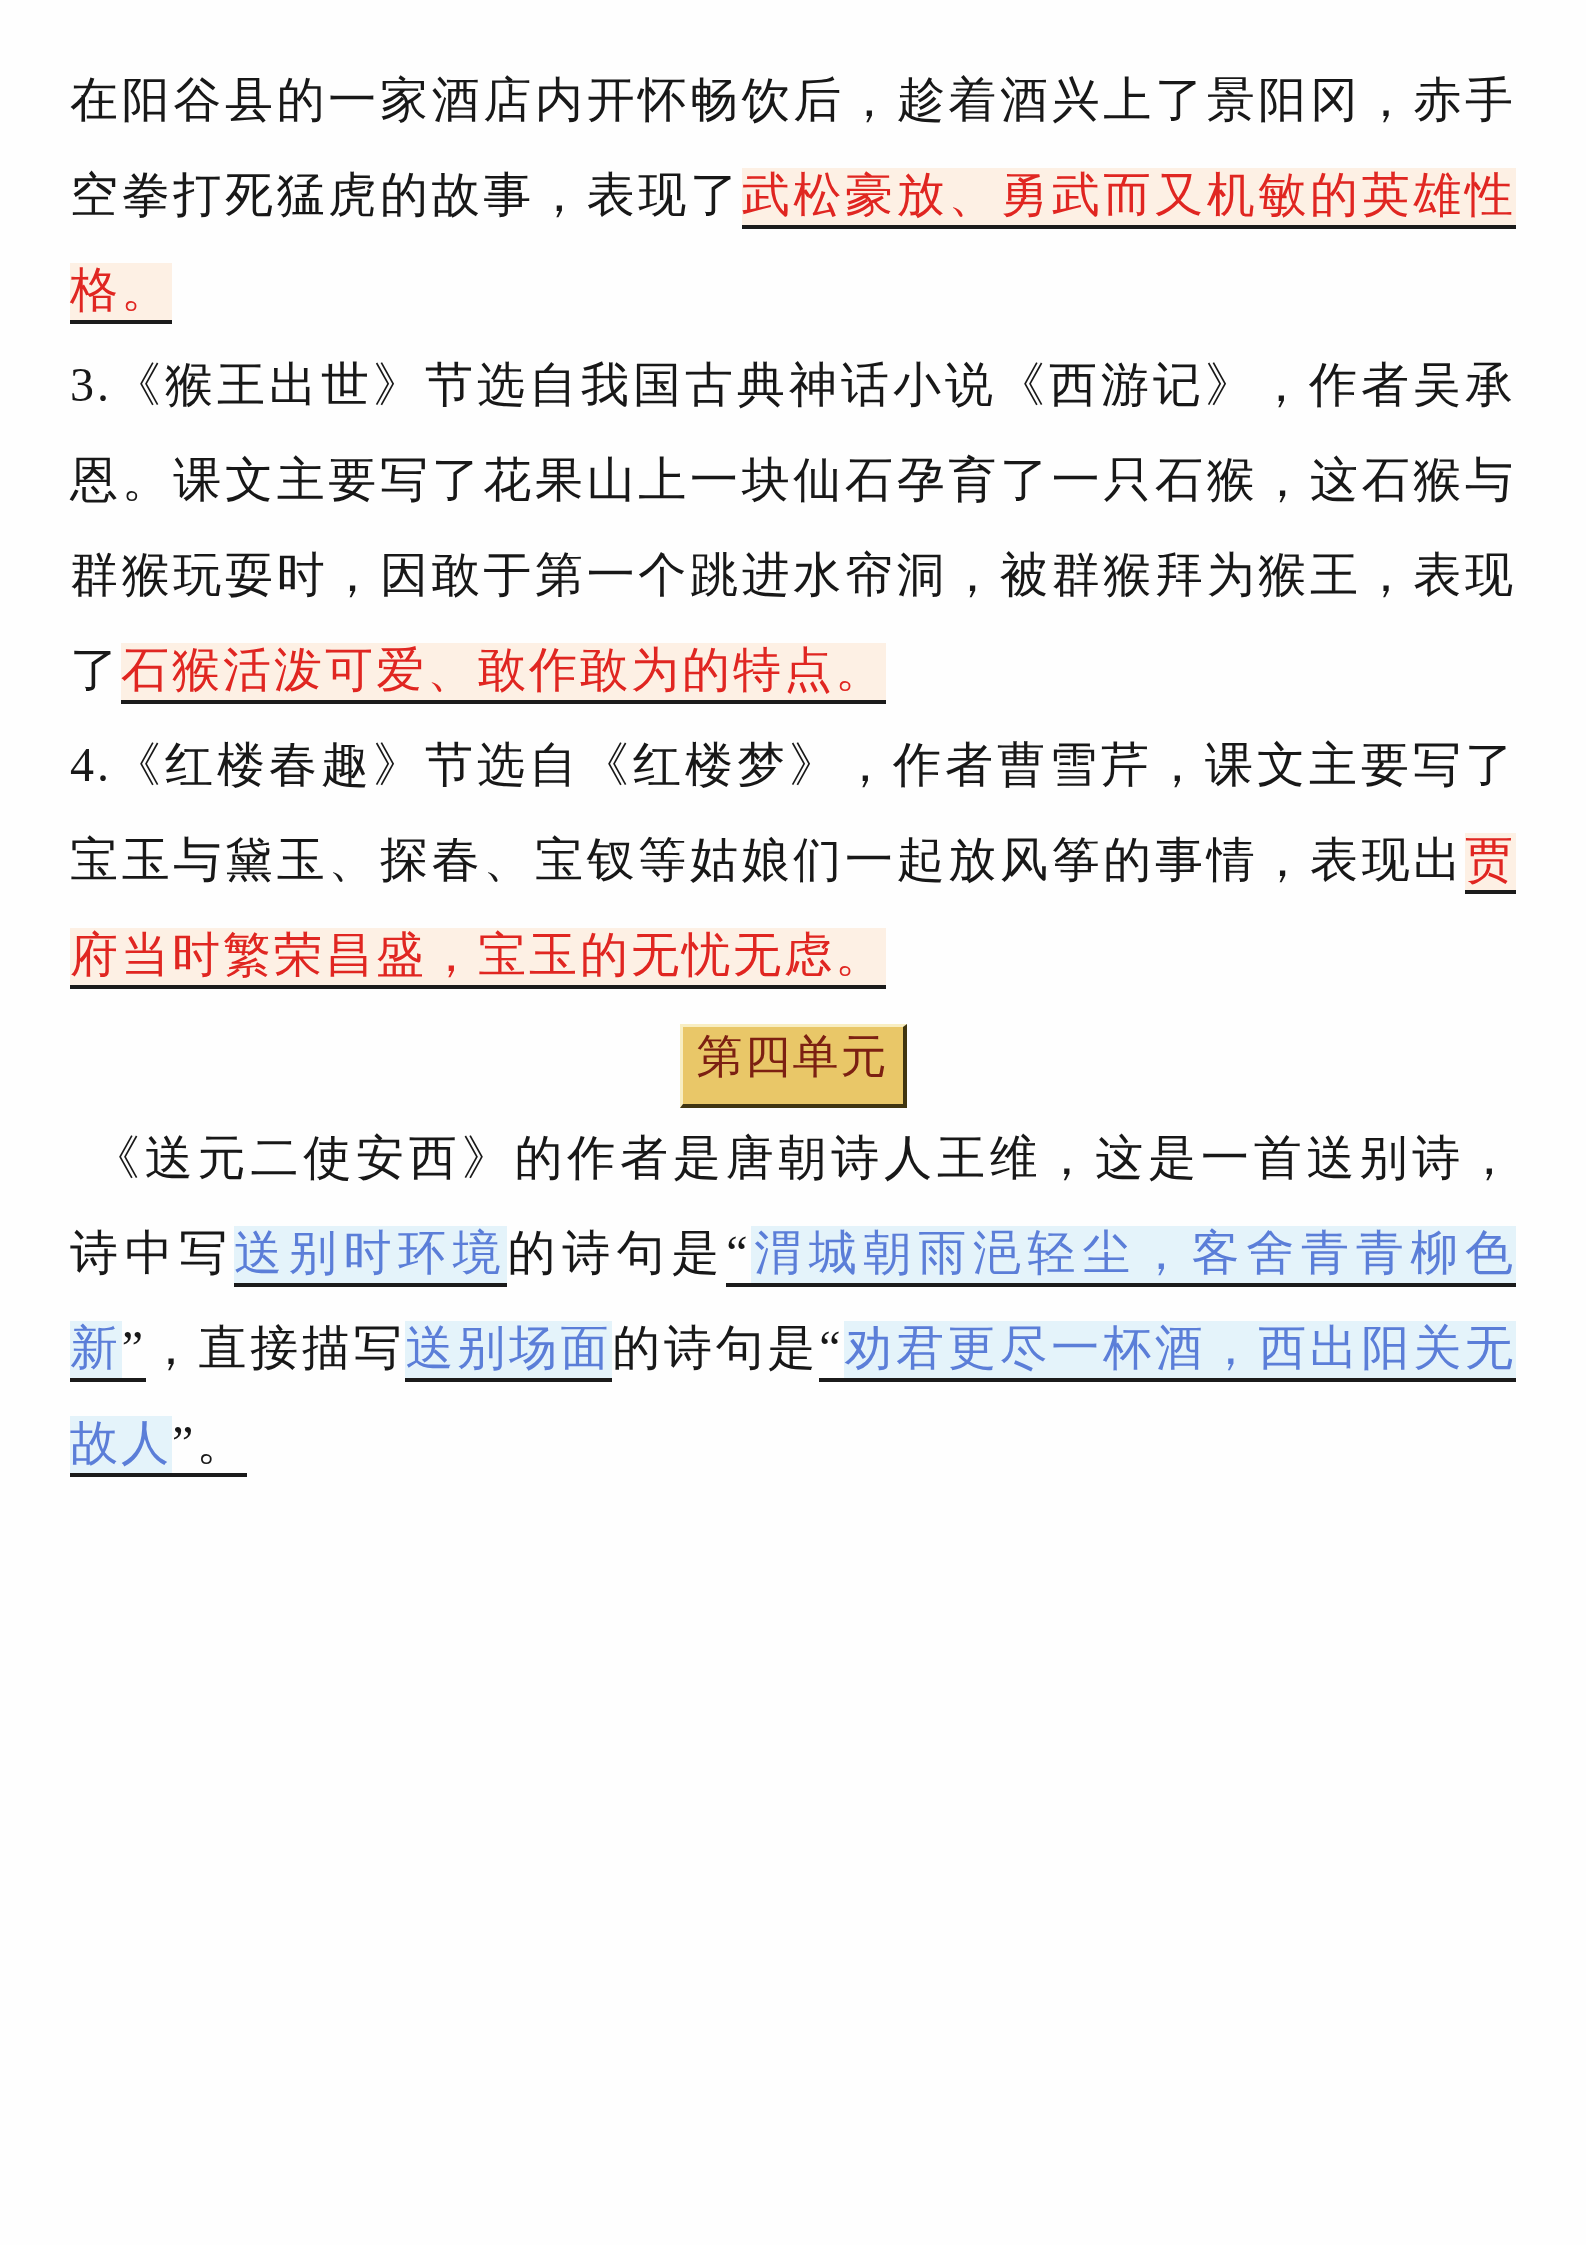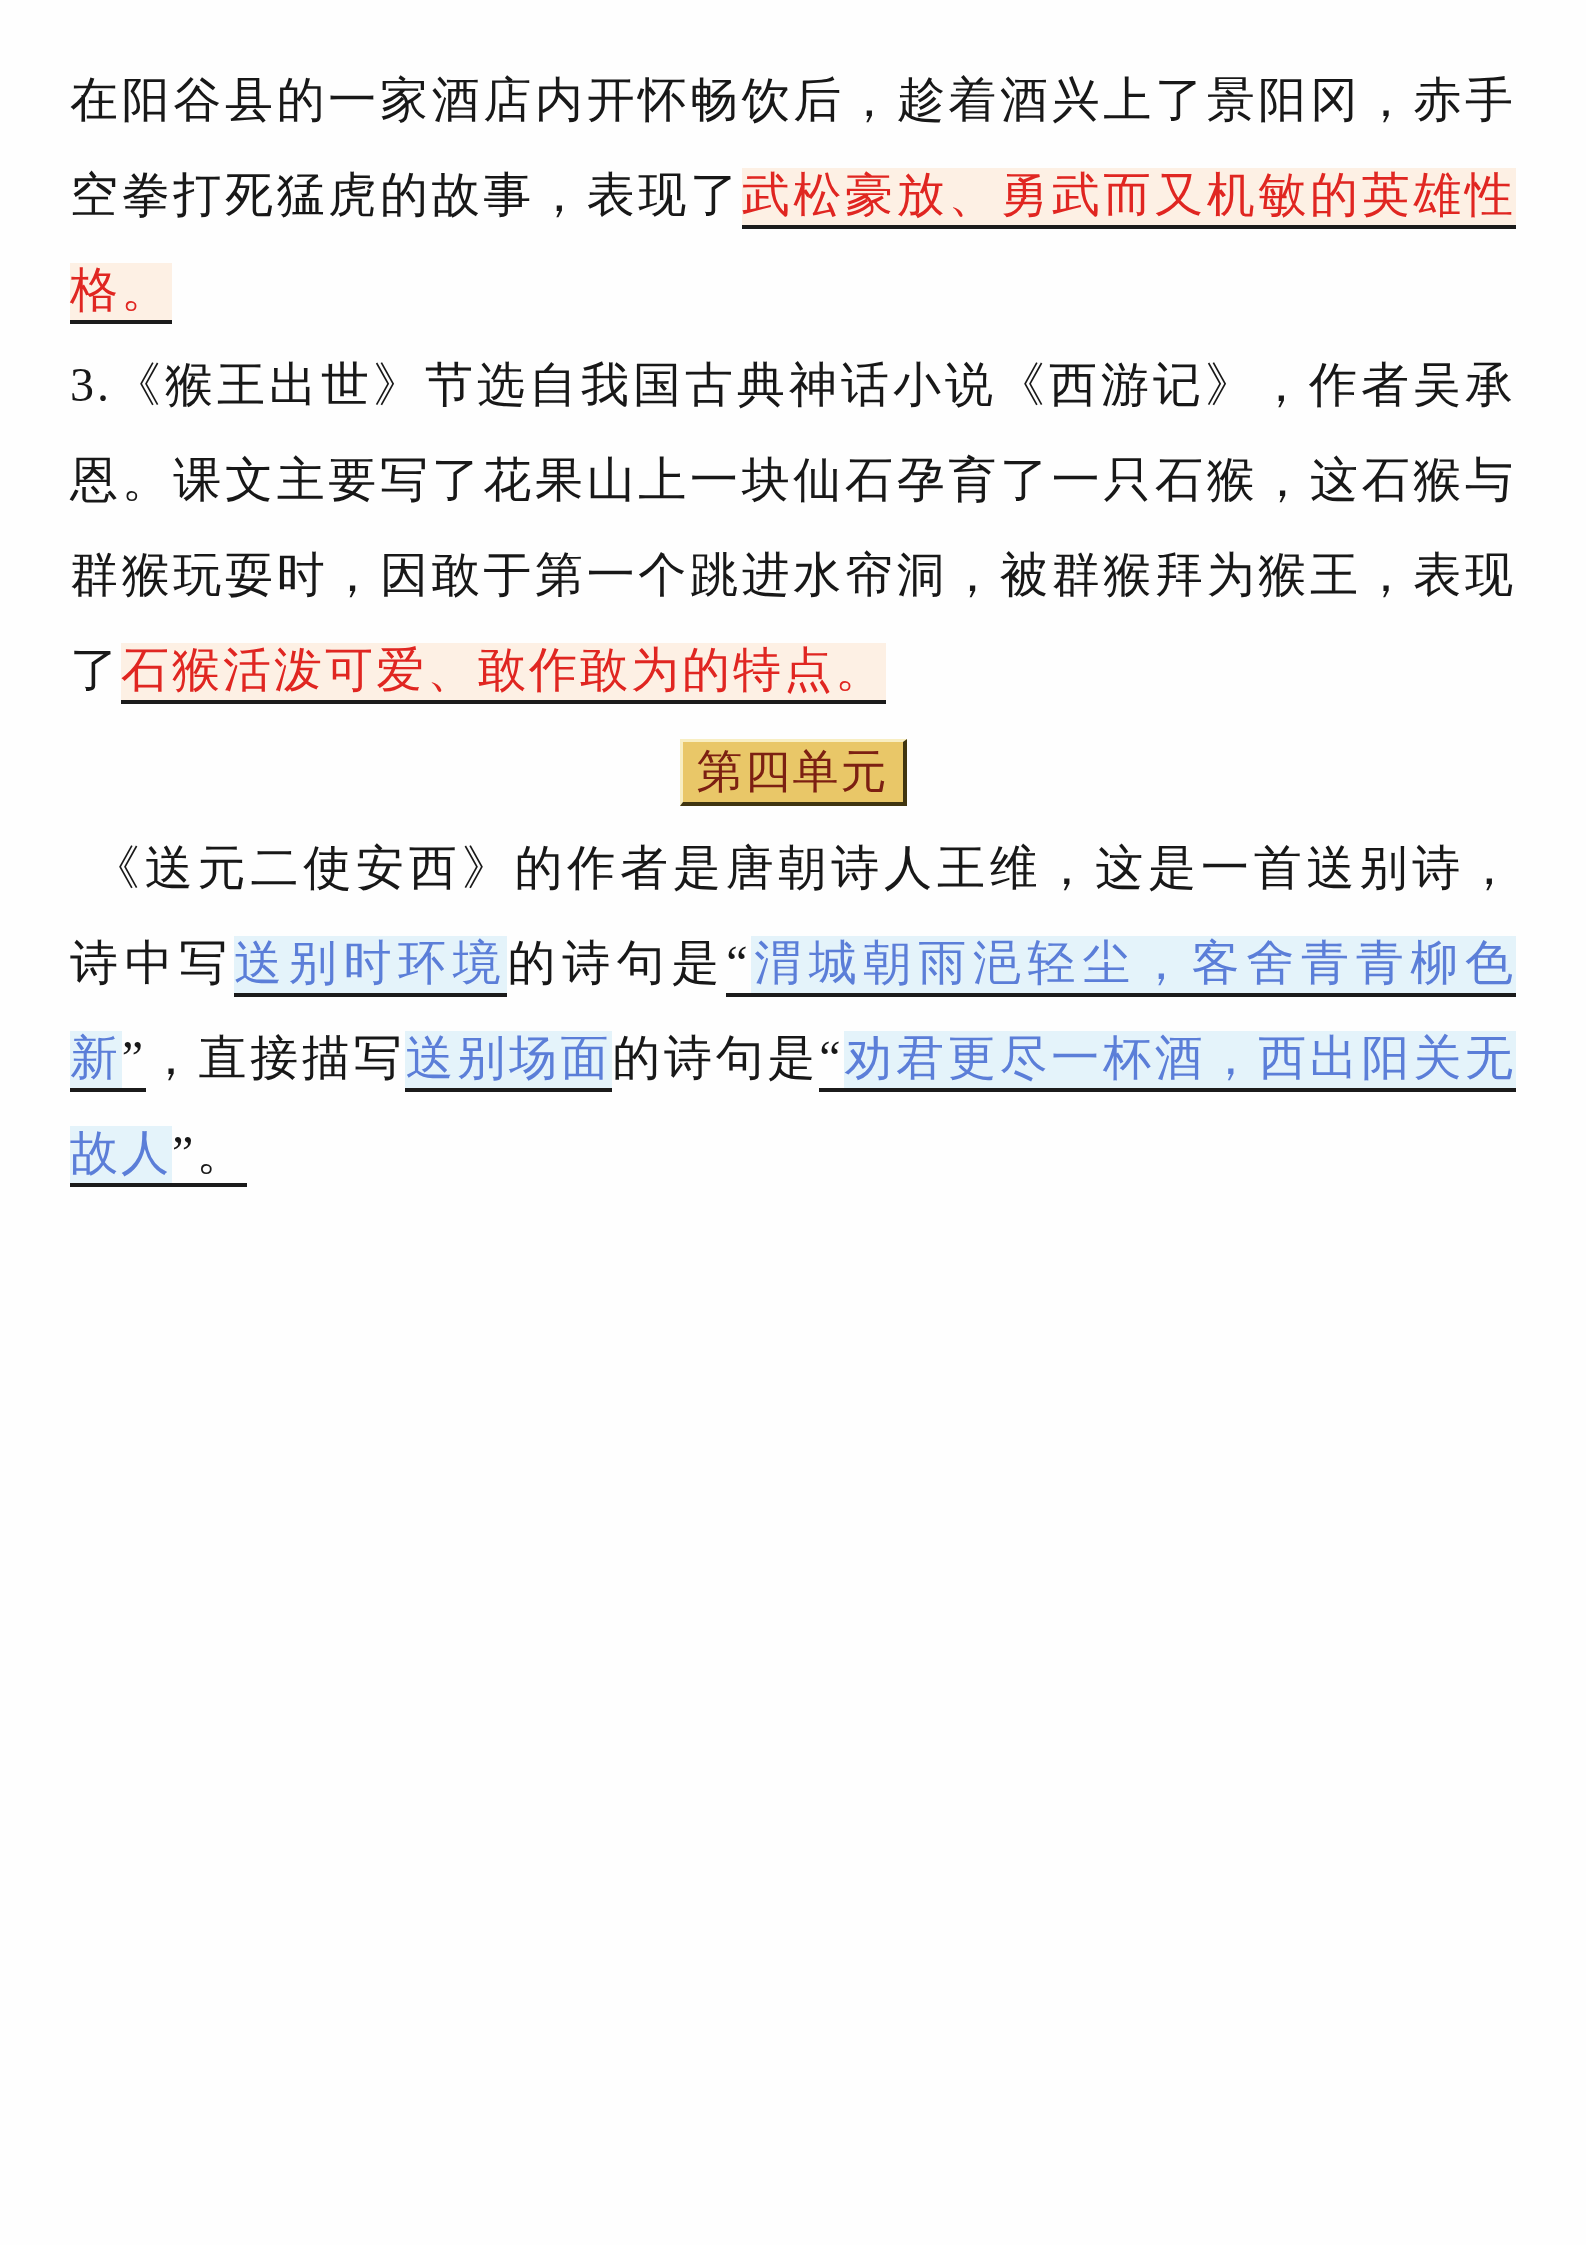--- a/index.html
+++ b/index.html
@@ -39,34 +39,35 @@
   .seg.blue { color: var(--blue, #5b7ed8); background: var(--blue_wash, transparent); }
   .seg.black{ color: var(--text, #1a1a1a); }
   .sec-header {
     text-align: center;
     line-height: 95px;
     margin: 6px 0 2px 0;
   }
   .sec-box {
     display: inline-block;
     line-height: 1.25;
-    padding: 1px 14px 1px 14px;
+    padding: 1px 14px 18px 14px;
     font-size: 46px;
     letter-spacing: 2px;
     color: var(--header_text, #7c2012);
     background: var(--header_bg, #e9c768);
     border-style: solid;
     border-width: 3px 4px 4px 3px;
     border-top-color: var(--header_border_light, #f8eec2);
     border-left-color: var(--header_border_light, #f8eec2);
     border-right-color: var(--header_border_dark, #403510);
     border-bottom-color: var(--header_border_dark, #403510);
   }
 </style>
 </head>
 <body>
 
 <main class="doc">
     <p class="para"><span>在阳谷县的一家酒店内开怀畅饮后，趁着酒兴上了景阳冈，赤手空拳打死猛虎的故事，表现了</span><span class="seg red">武松豪放、勇武而又机敏的英雄性格。</span></p>
     <p class="para"><span>3.《猴王出世》节选自我国古典神话小说《西游记》，作者吴承恩。课文主要写了花果山上一块仙石孕育了一只石猴，这石猴与群猴玩耍时，因敢于第一个跳进水帘洞，被群猴拜为猴王，表现了</span><span class="seg red">石猴活泼可爱、敢作敢为的特点。</span></p>
+    <p class="para"><span>4.《红楼春趣》节选自《红楼梦》，作者曹雪芹，课文主要写了宝玉与黛玉、探春、宝钗等姑娘们一起放风筝的事情，表现出</span><span class="seg red">贾府当时繁荣昌盛，宝玉的无忧无虑。</span></p>
     <div class="sec-header"><span class="sec-box">第四单元</span></div>
     <p class="para indent"><span>《送元二使安西》的作者是唐朝诗人王维，这是一首送别诗，诗中写</span><span class="seg blue">送别时环境</span><span>的诗句是</span><span class="seg black">“</span><span class="seg blue">渭城朝雨浥轻尘，客舍青青柳色新</span><span class="seg black">”</span><span>，直接描写</span><span class="seg blue">送别场面</span><span>的诗句是</span><span class="seg black">“</span><span class="seg blue">劝君更尽一杯酒，西出阳关无故人</span><span class="seg black">”。</span></p>
   </main>
 
 </body></html>

